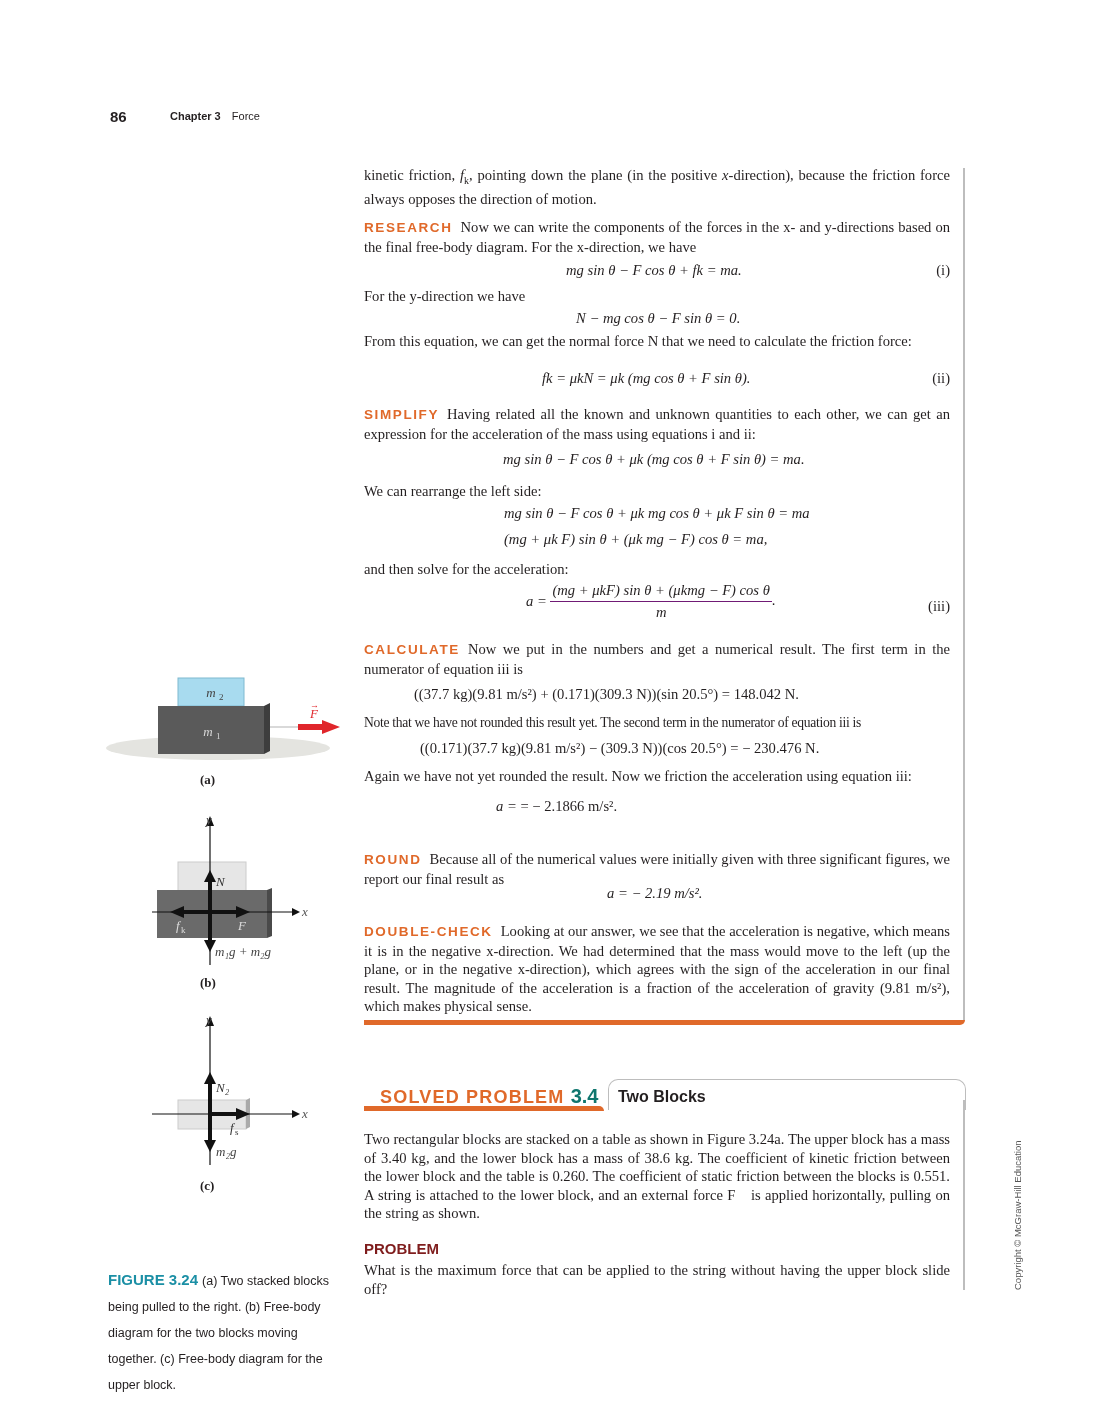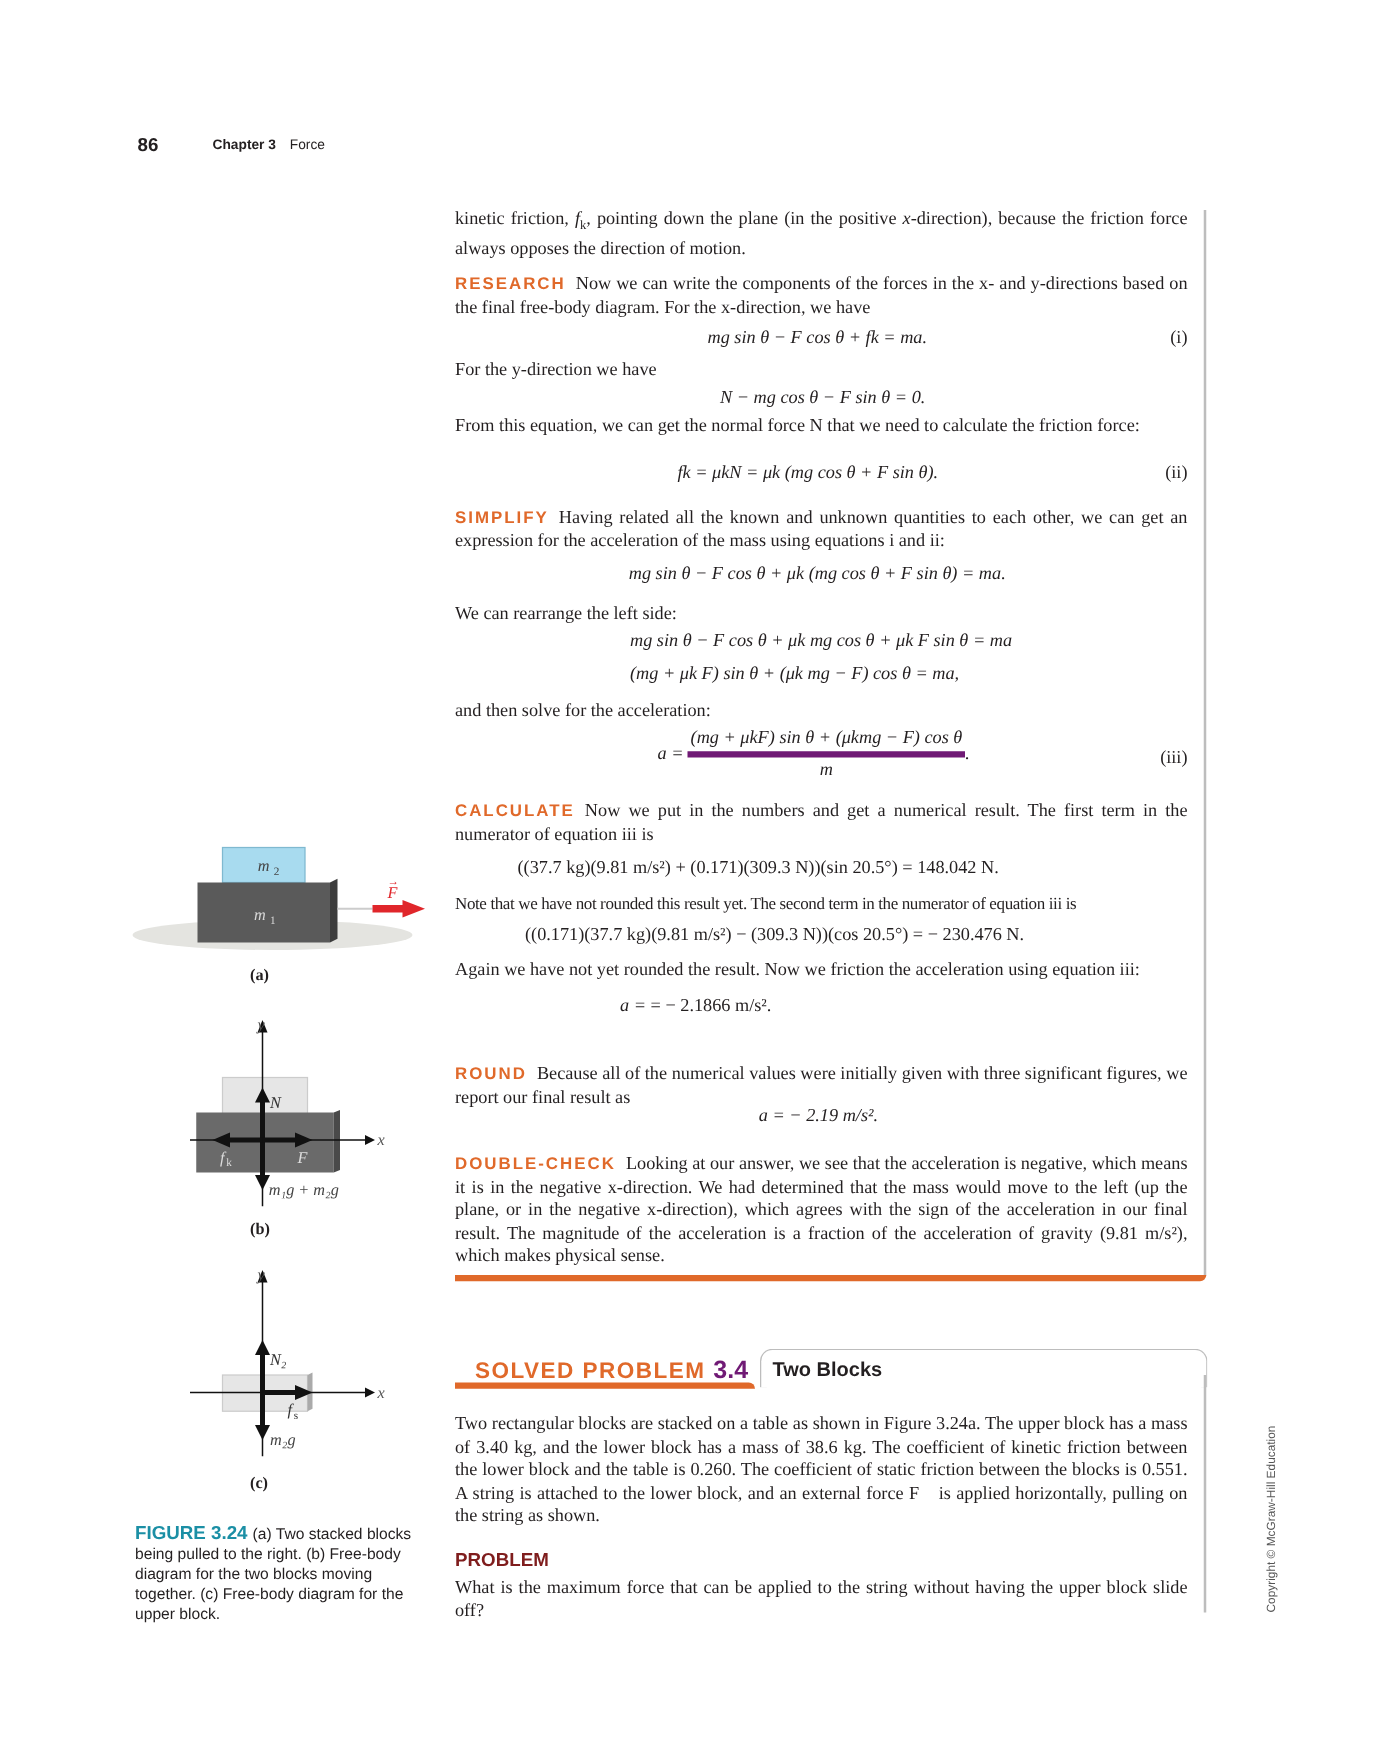--- a/index.html
+++ b/index.html
@@ -12,35 +12,35 @@
   .chap { left:170px; top:110px; font-size:11px; }
   .chap b { font-weight:bold; margin-right:8px; }
 
   .col { left:364px; width:586px; font-size:14.6px; line-height:18.5px; text-align:justify; }
   .col p { margin:0; }
   .kw { color:#e0692a; font-weight:bold; letter-spacing:1.6px; font-family:"Liberation Sans","DejaVu Sans",sans-serif; font-size:13.5px; margin-right:8px; }
   .eq { position:absolute; font-style:italic; font-size:14.6px; white-space:nowrap; }
   .eq .up { font-style:normal; }
   .eqn { position:absolute; right:168px; font-size:14.6px; }
   .frac { display:inline-block; vertical-align:middle; text-align:center; }
-  .frac .num { display:block; border-bottom:5px solid #701a75; padding:0 2px 2px; }
+  .frac .num { display:block; border-bottom:1px solid #701a75; padding:0 2px 2px; }
   .frac .den { display:block; padding-top:2px; }
   sub, sup { font-size:10px; font-style:normal; }
 
   .boxline-r { left:963px; top:168px; width:2px; height:853px; background:#bdbdbd; }
   .boxbottom { left:364px; top:1020px; width:601px; height:5px; background:#e0692a; border-bottom-right-radius:10px; }
   .sp-title { left:380px; top:1085px; font-size:18px; font-weight:bold; color:#e0692a; letter-spacing:1.2px; }
-  .sp-title .n { color:#701a75; font-size:20px; letter-spacing:0; }
+  .sp-title .n { color:#0f766e; font-size:20px; letter-spacing:0; }
   .sp-under { left:364px; top:1106px; width:240px; height:5px; background:#e0692a; border-top-right-radius:6px; }
   .sp-name { left:618px; top:1088px; font-size:16px; font-weight:bold; }
   .sp-frame { left:608px; top:1079px; width:356px; height:30px; border-top:1.5px solid #bdbdbd; border-left:1.5px solid #bdbdbd; border-right:1.5px solid #bdbdbd; border-top-left-radius:10px; border-top-right-radius:10px; border-bottom:none; }
   .sp-right { left:963px; top:1100px; width:1.5px; height:190px; background:#bdbdbd; }
   .problem-h { left:364px; top:1240px; font-size:15px; font-weight:bold; color:#7f1d1d; }
 
-  .caption { left:108px; top:1219px; width:222px; font-size:12.5px; line-height:16px; }
+  .caption { left:108px; top:1267px; width:222px; font-size:12.5px; line-height:26px; }
   .caption .fig { color:#1b8fa5; font-weight:bold; font-size:15px; margin-right:4px; }
 
   .figlabel { font-family:"Liberation Serif","DejaVu Serif",serif; font-weight:bold; font-size:13px; }
 
   .copyright { left:1012px; top:1290px; font-size:9.5px; color:#555; transform-origin:0 0; transform:rotate(-90deg); white-space:nowrap; }
 </style>
 </head>
 <body>
 
 <div class="abs sans pagenum">86</div>

